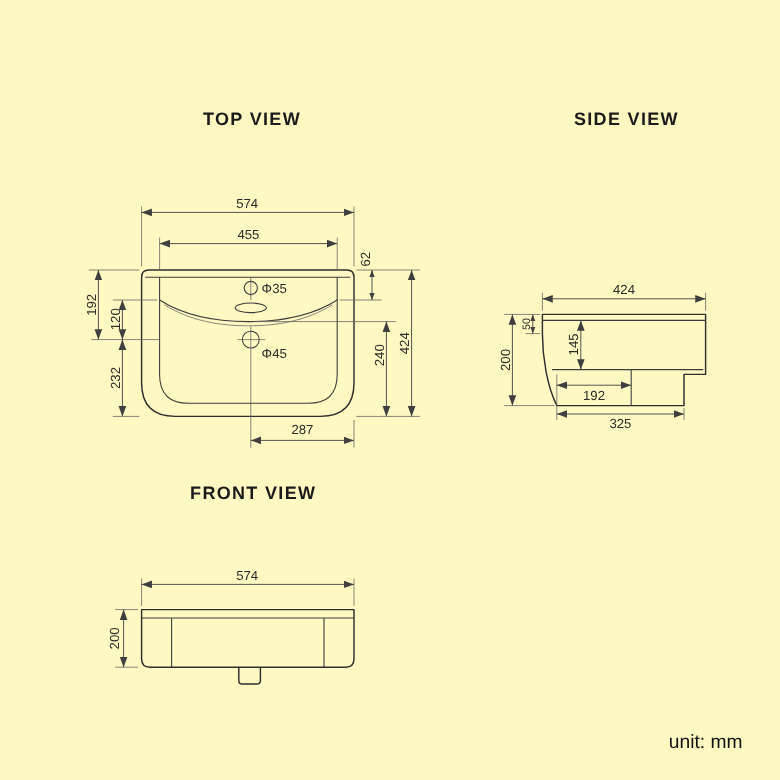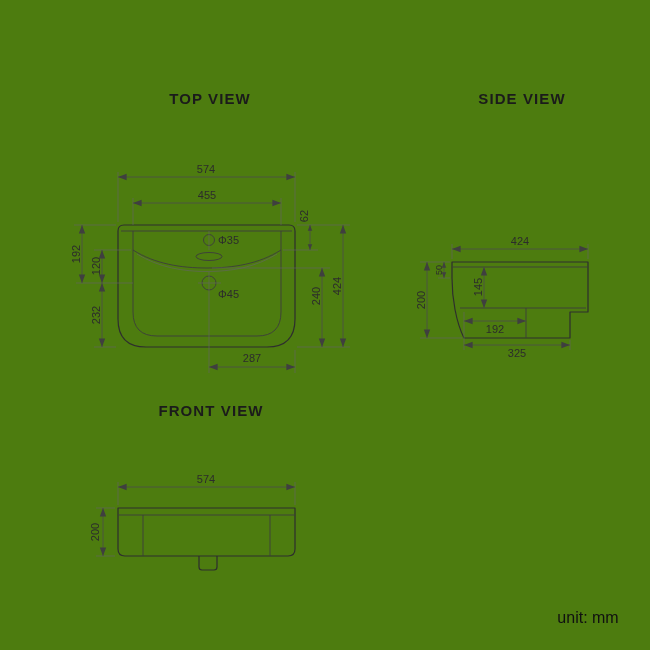--- a/index.html
+++ b/index.html
@@ -1,16 +1,16 @@
 <!DOCTYPE html>
 <html><head>
 <meta charset="utf-8">
 <style>
   html,body{margin:0;padding:0;background:#ffffff;}
-  .canvas{position:relative;width:650px;height:650px;background:#4d7c0f;overflow:hidden;}
+  .canvas{position:relative;width:650px;height:650px;background:#fef9c3;overflow:hidden;}
   svg{display:block;}
   svg text{font-family:"Liberation Sans","DejaVu Sans",sans-serif;}
   .title{font-size:15px;font-weight:bold;fill:#1b1b1b;letter-spacing:1.1px;}
   .dim{font-size:11px;fill:#2c2c2c;}
   .dim-sm{font-size:9px;fill:#2c2c2c;}
   .unit{font-size:16px;fill:#101010;}
   .outline{fill:none;stroke:#2e2e2e;stroke-width:1.2;stroke-linejoin:round;}
   .inner{fill:none;stroke:#3c3c3c;stroke-width:0.9;}
   .ext{fill:none;stroke:#636363;stroke-width:0.65;}
   .dl{fill:none;stroke:#4b4b4b;stroke-width:0.8;marker-start:url(#arr);marker-end:url(#arr);}

